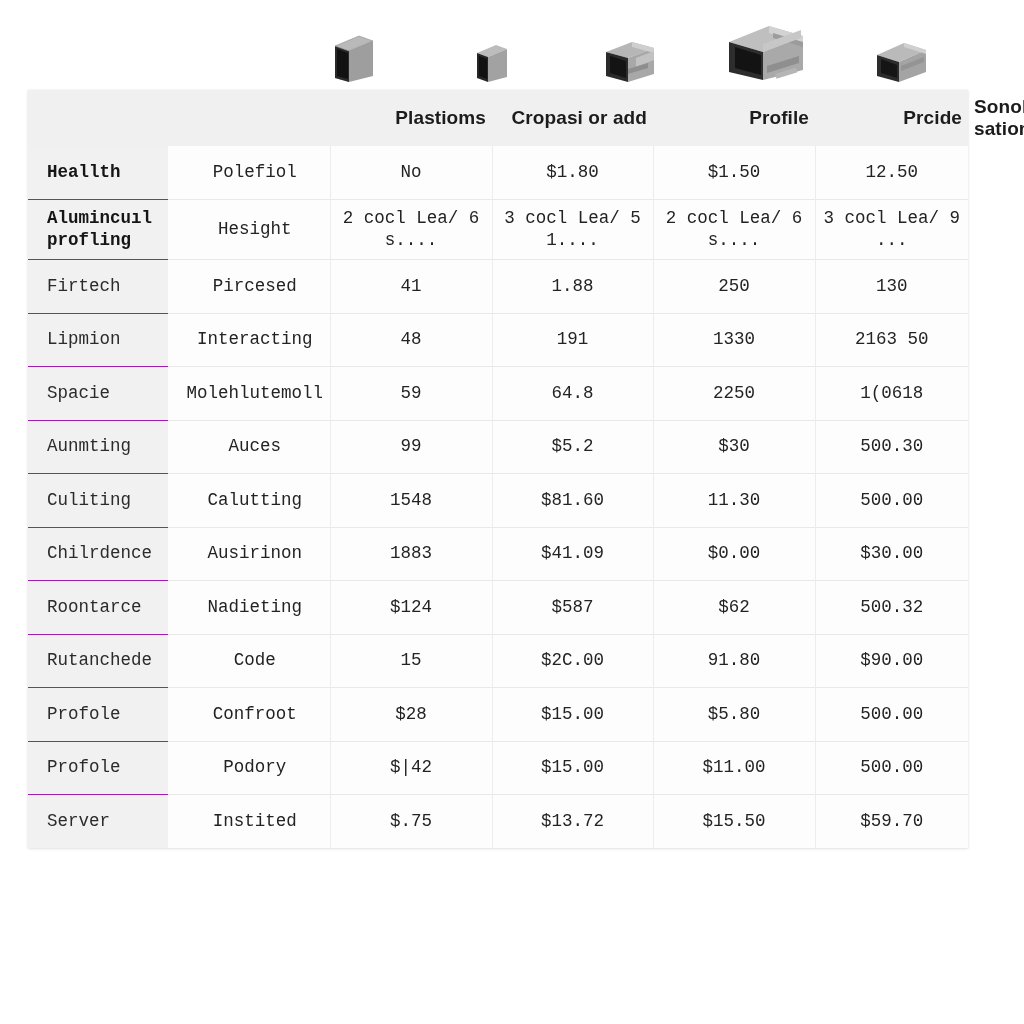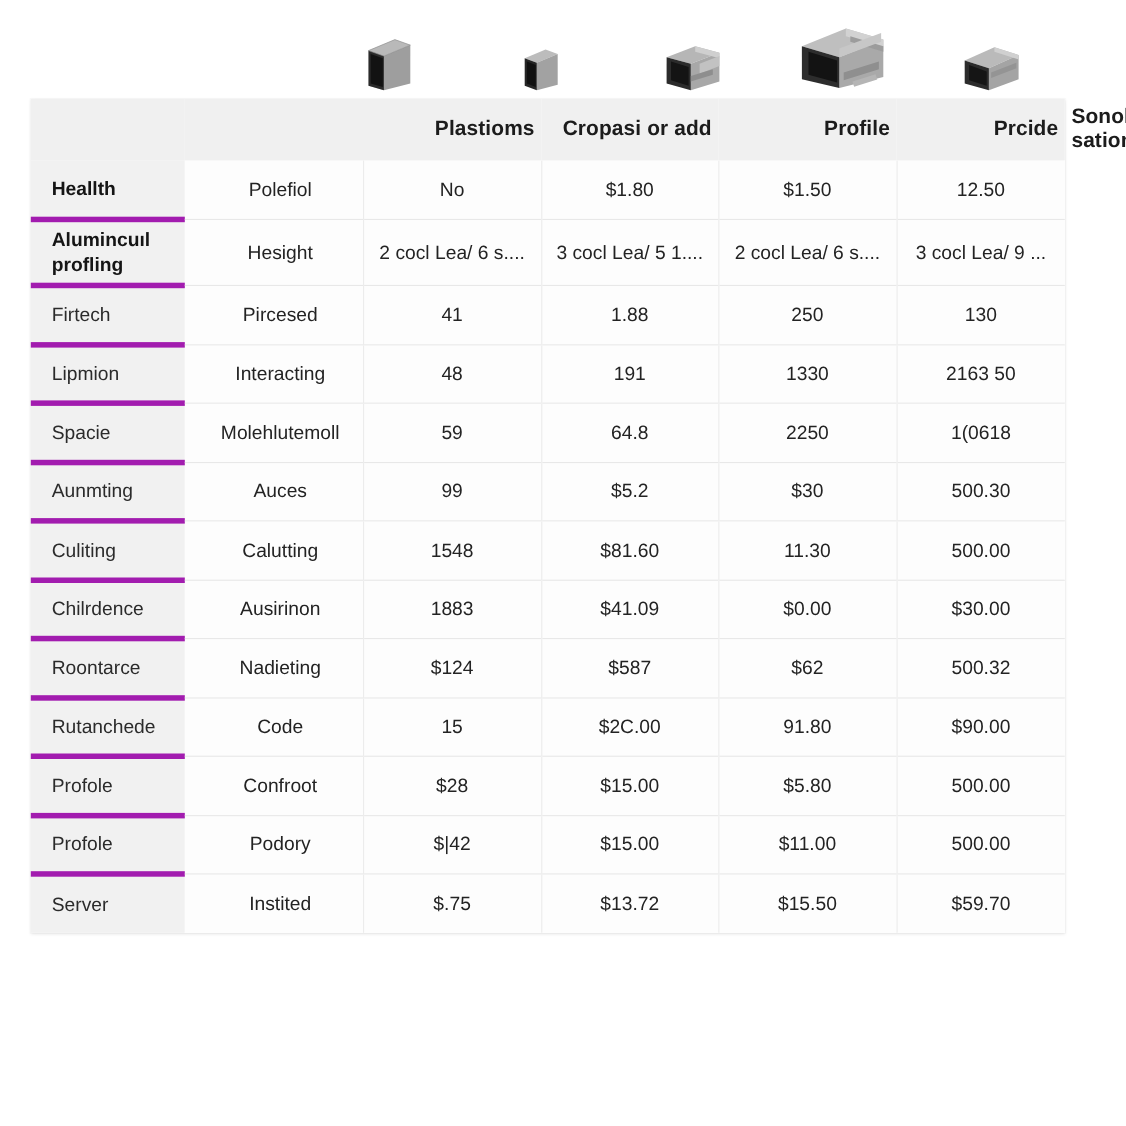--- a/index.html
+++ b/index.html
@@ -79,42 +79,42 @@
     text-align: right;
     vertical-align: middle;
     border: none;
     padding: 0 6px;
     letter-spacing: 0.1px;
   }
   thead th.corner {
     background: #f0f0f0;
   }
 
-  tbody tr { height: 53.5px; }
+  tbody tr { height: 53.5px; font-family: Liberation Mono, monospace; }
 
   tbody td {
     border-top: 1px solid #e8e8e8;
     border-right: 1px solid #ececec;
     font-size: 17.5px;
     color: #232323;
     text-align: center;
     vertical-align: middle;
     padding: 0 6px;
     background: #fdfdfd;
     line-height: 1.22;
   }
   tbody td:last-child { border-right: none; }
 
   td.rowlabel {
     background: #f1f1f1;
     text-align: left;
     padding-left: 19px;
     color: #2b2b2b;
     border-right: none;
-    border-top: 5px solid #a21caf;
+    border-top: 1px solid #a21caf;
   }
   td.rowlabel.bold {
     font-weight: bold;
     color: #151515;
   }
   td.cellname {
     text-align: center;
     padding-left: 18px;
   }
   tbody tr.tall { height: 60px; }

